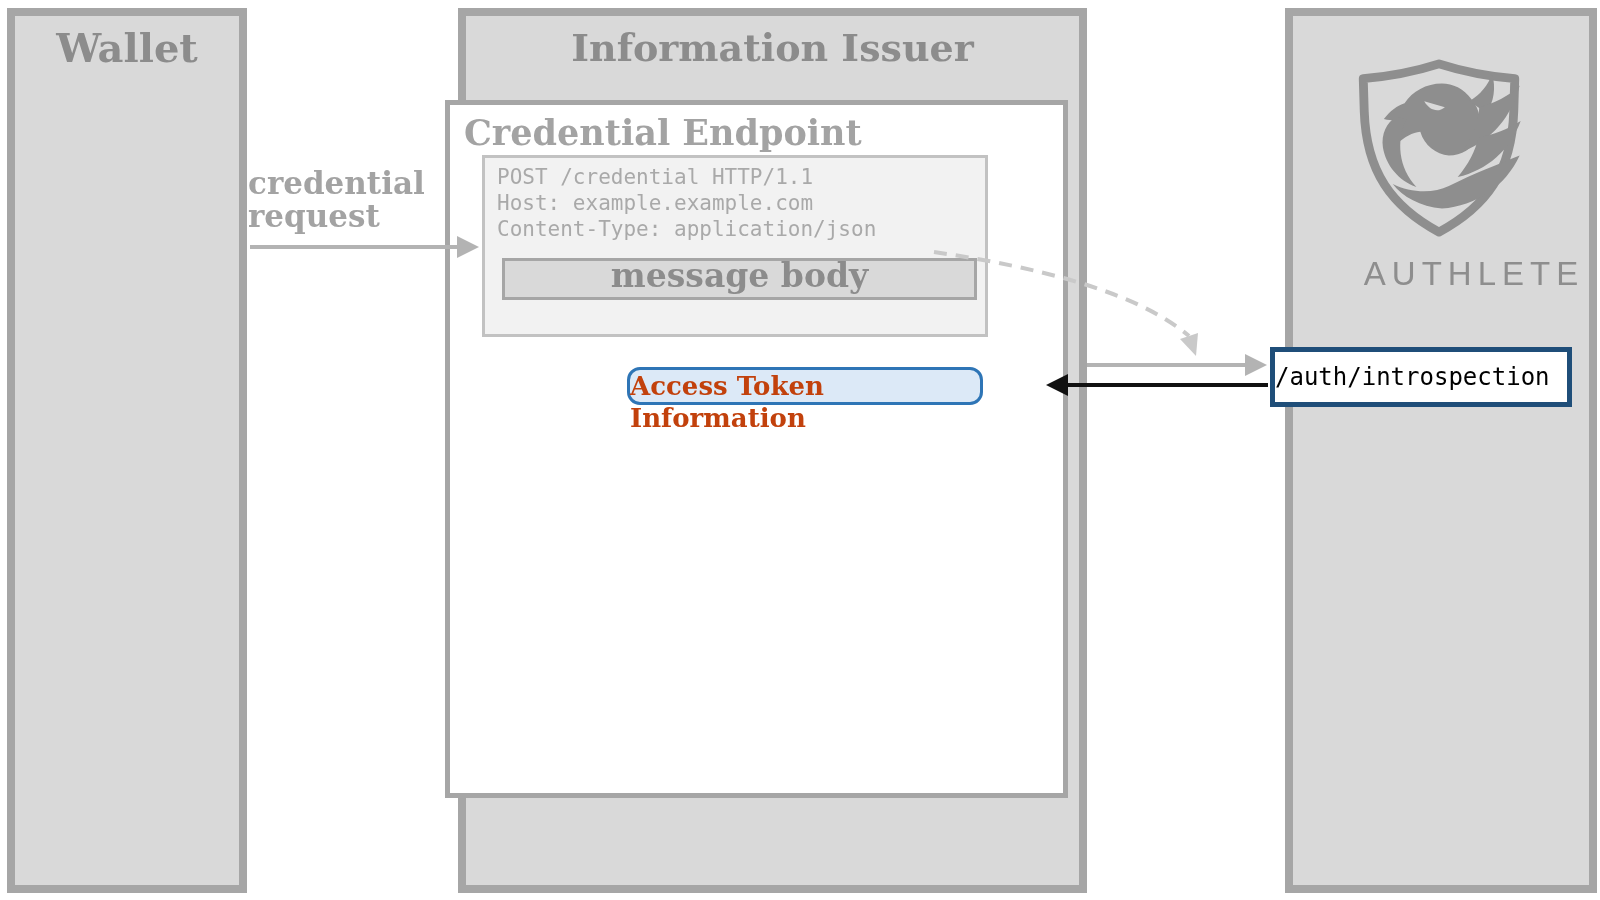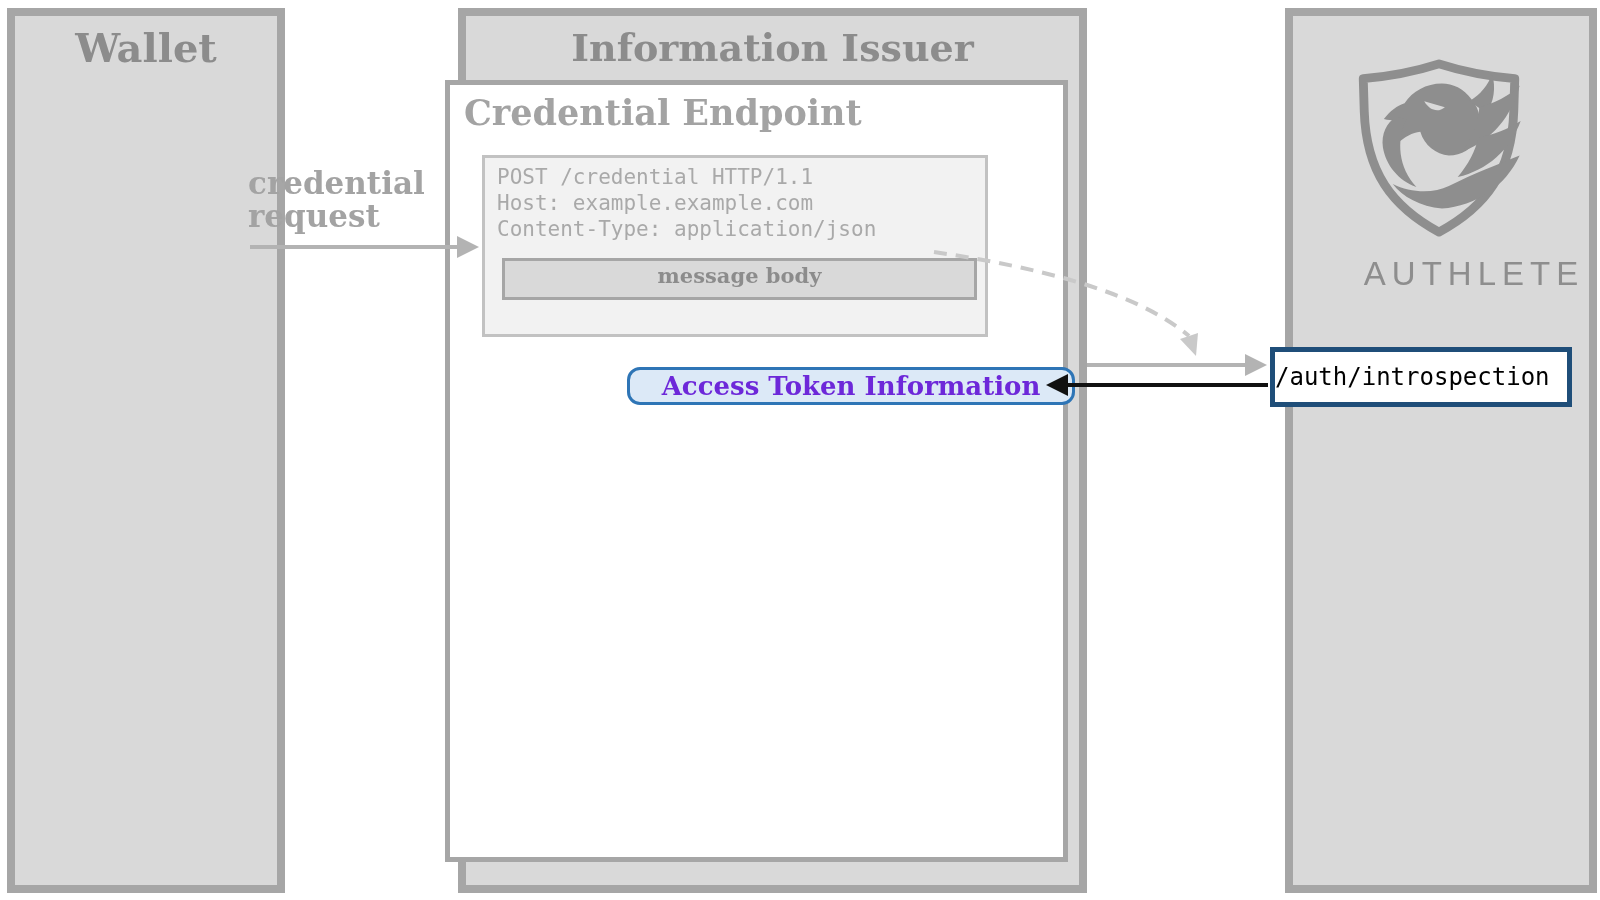--- a/index.html
+++ b/index.html
@@ -5,32 +5,32 @@
   html,body{margin:0;padding:0;}
   body{
     width:1600px;height:900px;position:relative;overflow:hidden;
     background:#ffffff;
     font-family:"DejaVu Serif", serif;
   }
   .abs{position:absolute;box-sizing:border-box;}
 
   
   .panel{background:var(--panel_fill);border:8px solid var(--panel_border);}
-  #wallet-panel{left:7px;top:8px;width:278px;height:885px;}
+  #wallet-panel{left:7px;top:8px;width:240px;height:885px;}
   #issuer-panel{left:458px;top:8px;width:629px;height:885px;}
   #authlete-panel{left:1285px;top:8px;width:312px;height:885px;}
   .panel-title{
     display:block;text-align:center;margin-top:10px;
     font-weight:bold;font-size:40px;line-height:44px;color:var(--title_gray);
   }
   #issuer-panel .panel-title{font-size:38px;}
 
   
   #endpoint-box{
-    left:445px;top:80px;width:623px;height:782px;
+    left:445px;top:100px;width:623px;height:698px;
     background:#ffffff;border:5px solid var(--panel_border);
   }
   #endpoint-title{
     font-weight:bold;font-size:35px;line-height:40px;color:var(--subtitle_gray);
     margin:8px 0 0 14px;
   }
 
   
   #http-box{
     left:482px;top:155px;width:506px;height:182px;
@@ -44,30 +44,30 @@
   #access-token-chip{
     display:inline-block;vertical-align:-5px;
     background:var(--token_fill);border:3px solid var(--token_border);
     border-radius:10px;padding:0 7px;margin-left:4px;
     font-family:"DejaVu Serif", serif;font-weight:bold;
     font-size:21px;line-height:22px;color:var(--token_text);
   }
   #message-body-bar{
     margin:16px 8px 0 5px;height:36px;
     background:var(--panel_fill);border:3px solid var(--panel_border);
-    text-align:center;font-weight:bold;font-size:21px;line-height:30px;
+    text-align:center;font-weight:bold;font-size:33px;line-height:30px;
     color:var(--title_gray);font-family:"DejaVu Serif", serif;
   }
 
   
   #atinfo-pill{
-    left:627px;top:367px;width:448px;height:38px;
+    left:627px;top:367px;width:356px;height:38px;
     background:var(--accent_fill);border:3px solid var(--accent_border);
-    border-radius:13px;text-align:center;
-    font-weight:bold;font-size:26px;line-height:32px;color:#6d28d9;
+    border-radius:13px;
+    font-weight:bold;font-size:26px;line-height:32px;color:#c2410c;
   }
 
   
   #authlete-logo{left:1355px;top:58px;width:168px;height:182px;}
   #authlete-wordmark{
     left:1285px;top:255px;width:336px;text-align:center;
     font-family:"Liberation Sans", sans-serif;
     font-size:33px;letter-spacing:6px;padding-left:6px;
     color:var(--logo_gray);font-weight:500;margin-left:18px;
   }

